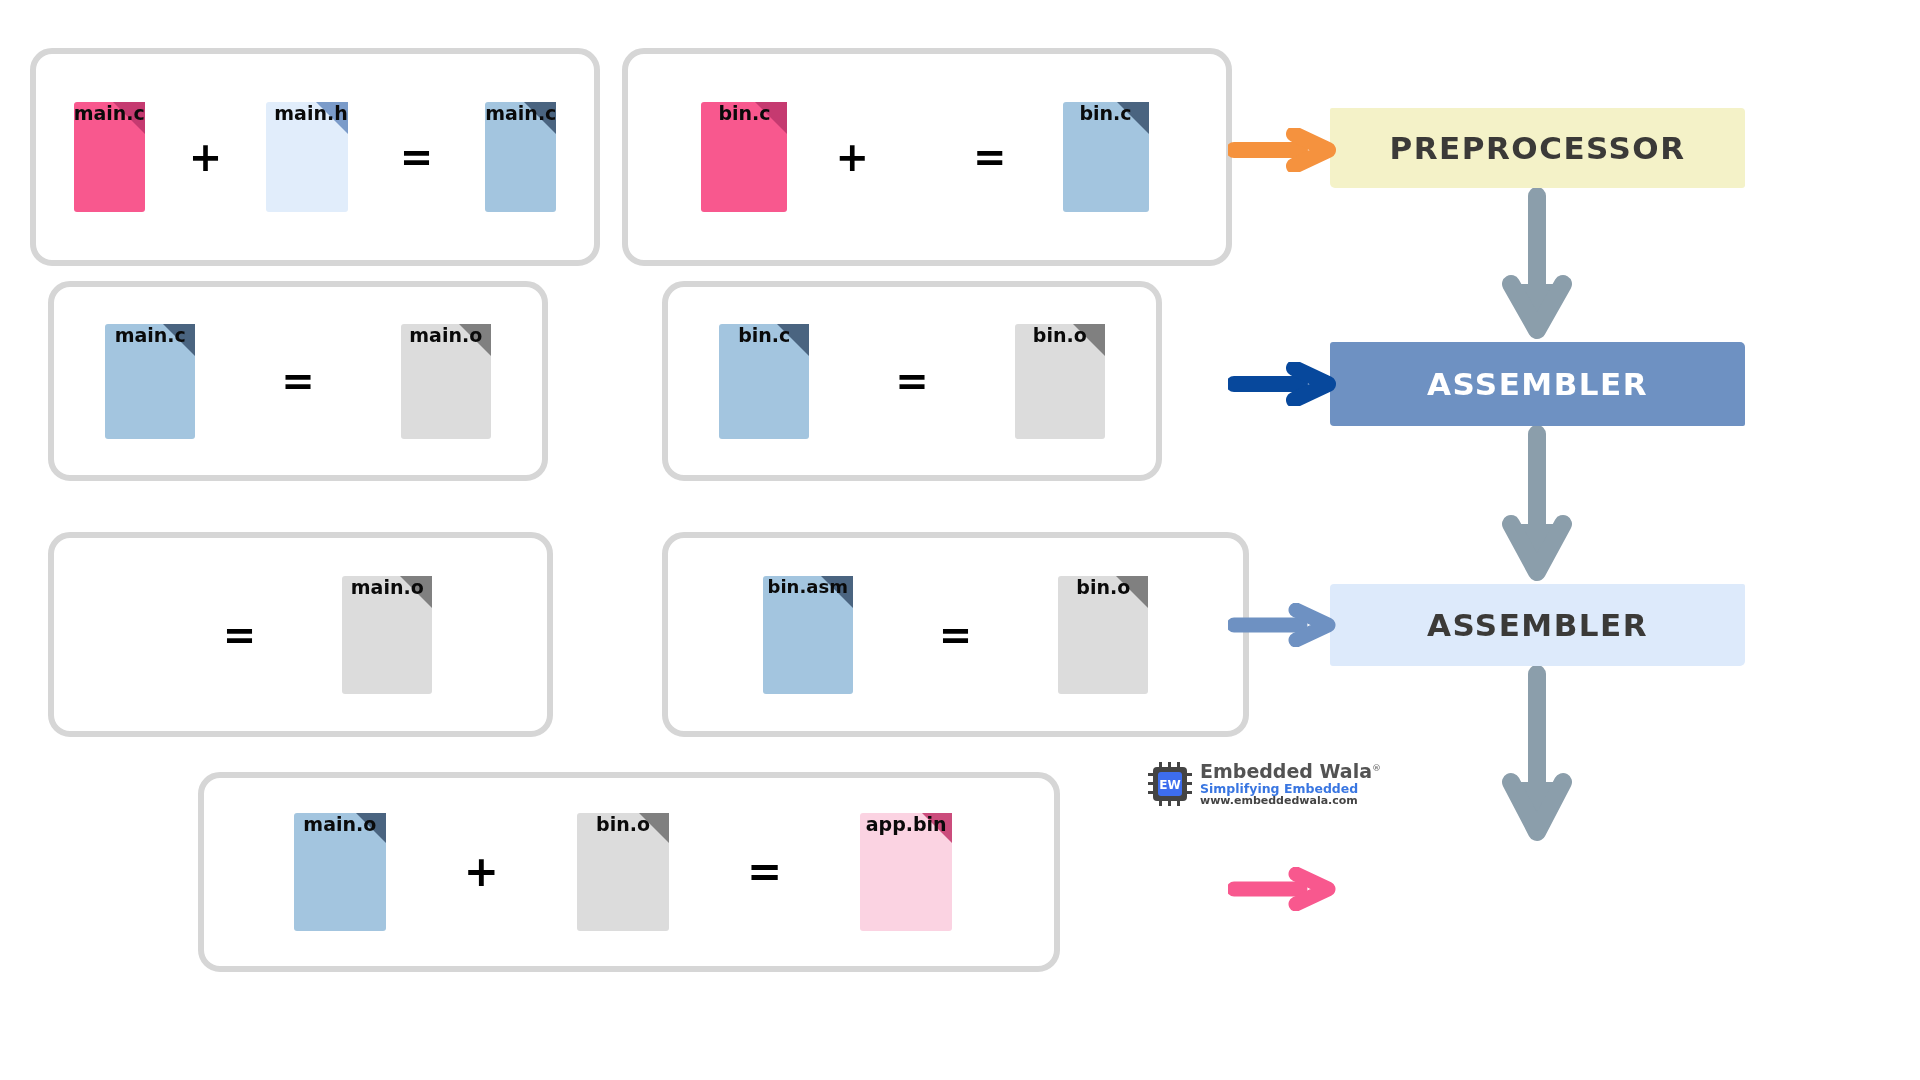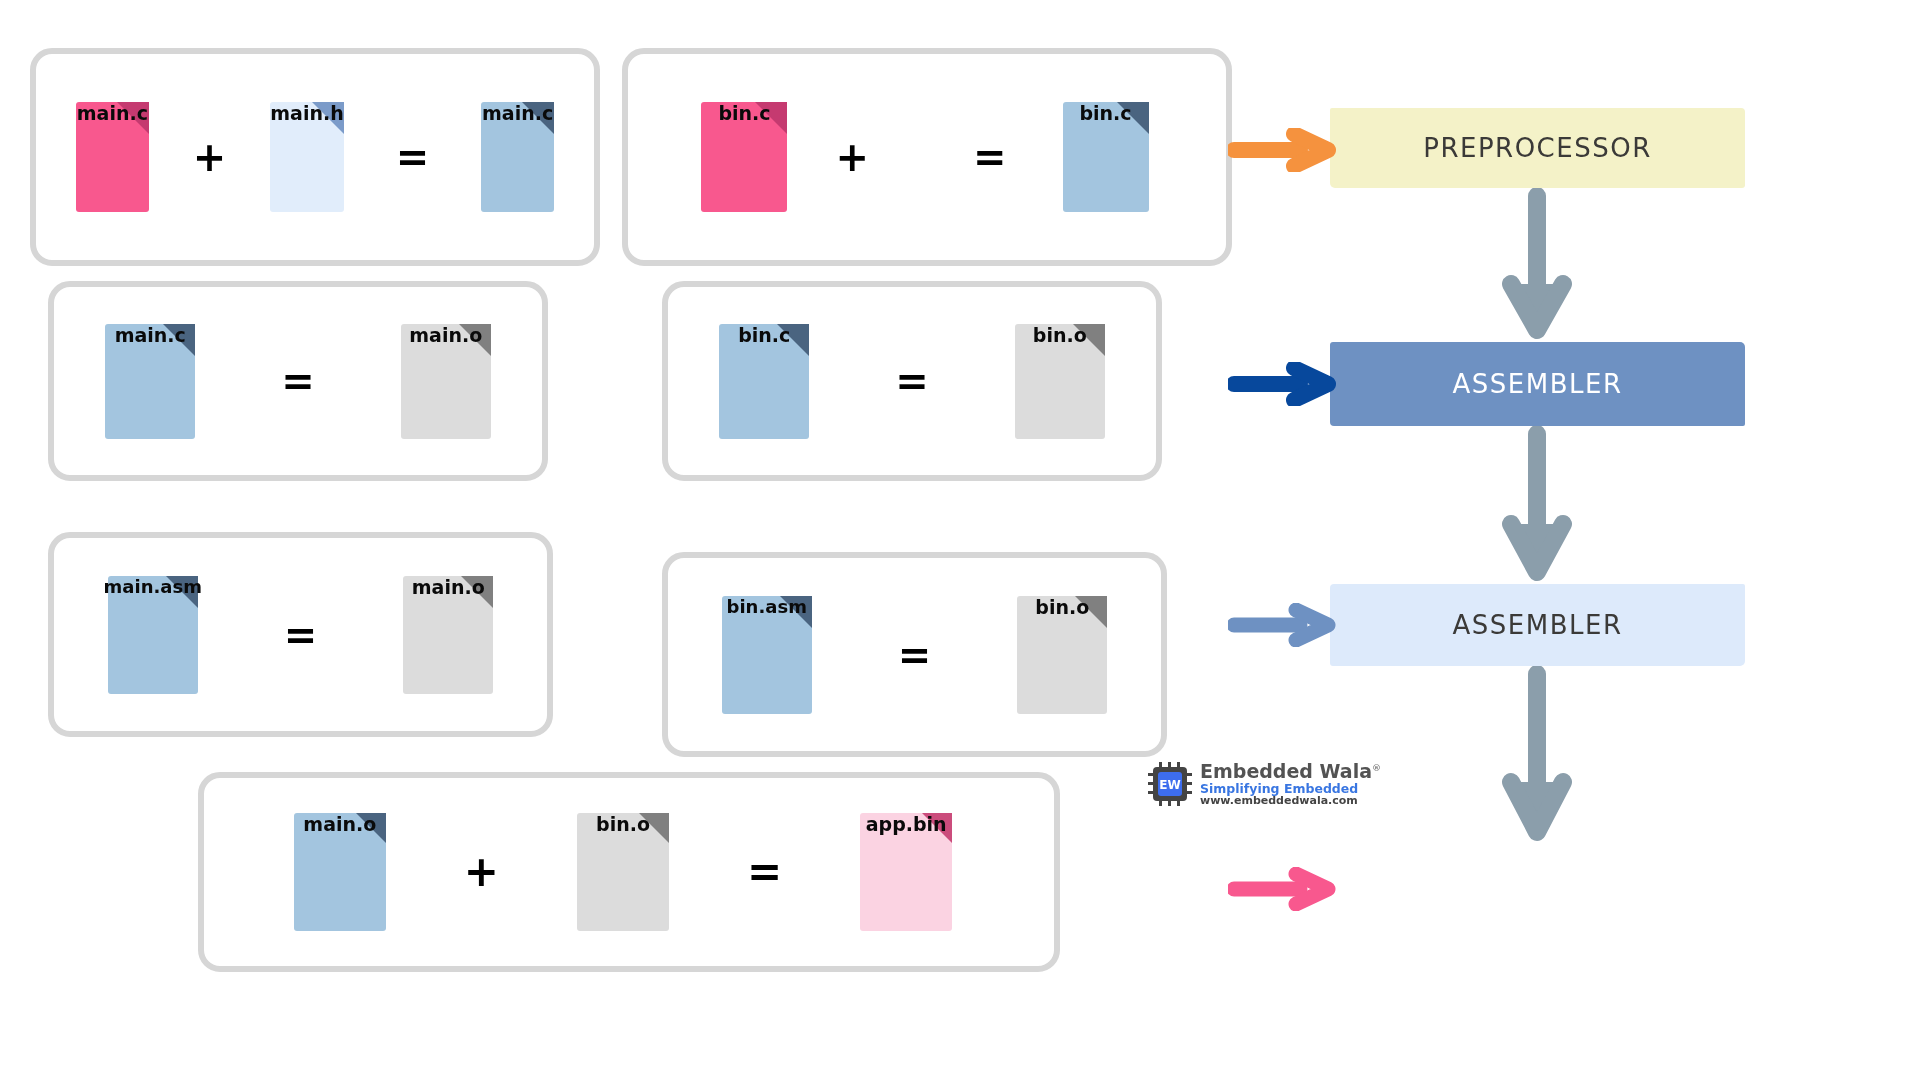--- a/index.html
+++ b/index.html
@@ -65,23 +65,23 @@
   
   .stage-box{
     position:absolute;
     display:flex;
     align-items:center;
     justify-content:center;
     box-sizing:border-box;
   }
   .stage-label{
     font-family:"DejaVu Sans", sans-serif;
-    font-weight:normal;
+    font-weight:bold;
     letter-spacing:1.5px;
-    font-size:26px;
+    font-size:31px;
     white-space:nowrap;
   }
 
   
   .h-arrow{position:absolute;}
   .v-arrow{position:absolute;}
 
   
   .logo{
     position:absolute;
@@ -117,21 +117,21 @@
   <div class="group" style="left:30px;top:48px;width:570px;height:218px;">
     <div class="grow" style="gap:0;">
       <div class="file" style="width:86px;height:110px;margin-left:40px;">
         <div class="body" style="background:#f8588e;"></div>
         <div class="fold" style="border-top:32px solid #c53a70;border-left:32px solid transparent;"></div>
         <span class="fname" style="font-size:19px;">main.c</span>
       </div>
 
       <span class="op" style="font-size:40px;margin:0 44px;">+</span>
 
-      <div class="file" style="width:86px;height:110px;">
+      <div class="file" style="width:86px;height:110px;padding-left:8px;">
         <div class="body" style="background:#e1edfb;"></div>
         <div class="fold" style="border-top:32px solid #7b9bc9;border-left:32px solid transparent;"></div>
         <span class="fname" style="font-size:19px;">main.h</span>
       </div>
 
       <span class="op" style="font-size:40px;margin:0 52px;">=</span>
 
       <div class="file" style="width:86px;height:110px;margin-right:40px;">
         <div class="body" style="background:#a3c5df;"></div>
         <div class="fold" style="border-top:32px solid #4a6480;border-left:32px solid transparent;"></div>
@@ -192,37 +192,32 @@
       <div class="file" style="width:90px;height:115px;margin-right:34px;">
         <div class="body" style="background:#dcdcdc;"></div>
         <div class="fold" style="border-top:32px solid #808080;border-left:32px solid transparent;"></div>
         <span class="fname" style="font-size:19px;">bin.o</span>
       </div>
     </div>
   </div>
 
   <div class="group" style="left:48px;top:532px;width:505px;height:205px;">
     <div class="grow">
-      <div class="file" style="width:90px;height:118px;margin-left:32px;">
-        <div class="body" style="background:#a3c5df;"></div>
-        <div class="fold" style="border-top:32px solid #4a6480;border-left:32px solid transparent;"></div>
-        <span class="fname" style="font-size:18px;">main.asm</span>
-      </div>
 
       <span class="op" style="font-size:40px;margin:0 86px;">=</span>
 
       <div class="file" style="width:90px;height:118px;margin-right:32px;">
         <div class="body" style="background:#dcdcdc;"></div>
         <div class="fold" style="border-top:32px solid #808080;border-left:32px solid transparent;"></div>
         <span class="fname" style="font-size:19px;">main.o</span>
       </div>
     </div>
   </div>
 
-  <div class="group" style="left:662px;top:552px;width:505px;height:205px;">
+  <div class="group" style="left:662px;top:532px;width:587px;height:205px;">
     <div class="grow">
       <div class="file" style="width:90px;height:118px;margin-left:32px;">
         <div class="body" style="background:#a3c5df;"></div>
         <div class="fold" style="border-top:32px solid #4a6480;border-left:32px solid transparent;"></div>
         <span class="fname" style="font-size:18px;">bin.asm</span>
       </div>
 
       <span class="op" style="font-size:40px;margin:0 86px;">=</span>
 
       <div class="file" style="width:90px;height:118px;margin-right:32px;">

